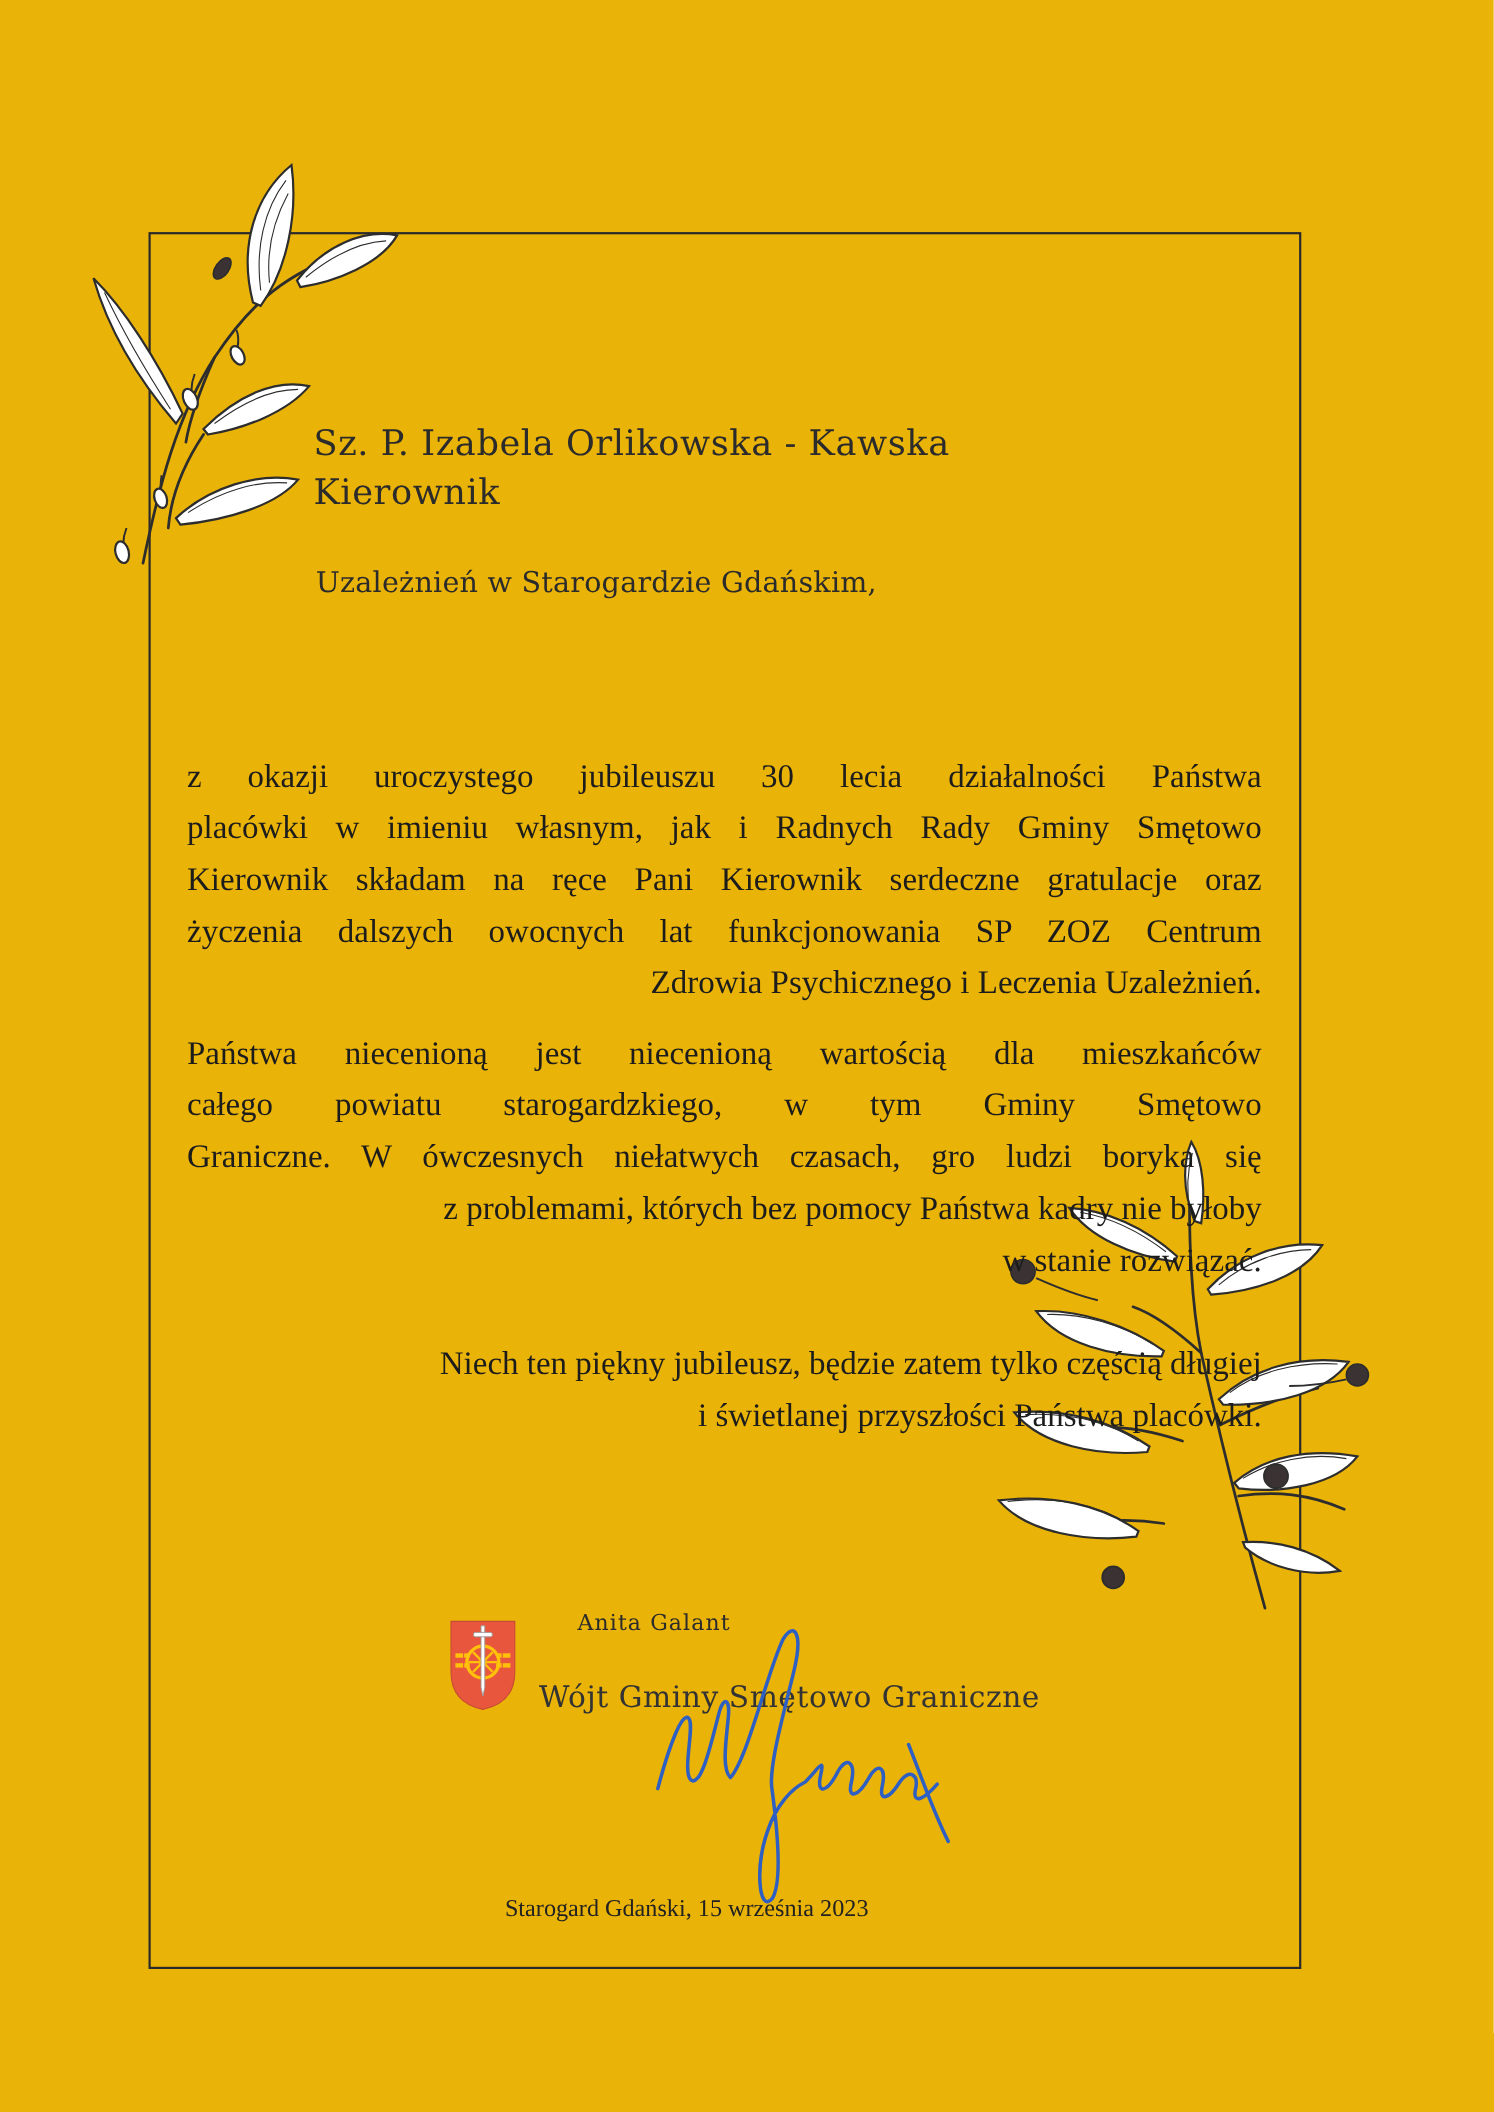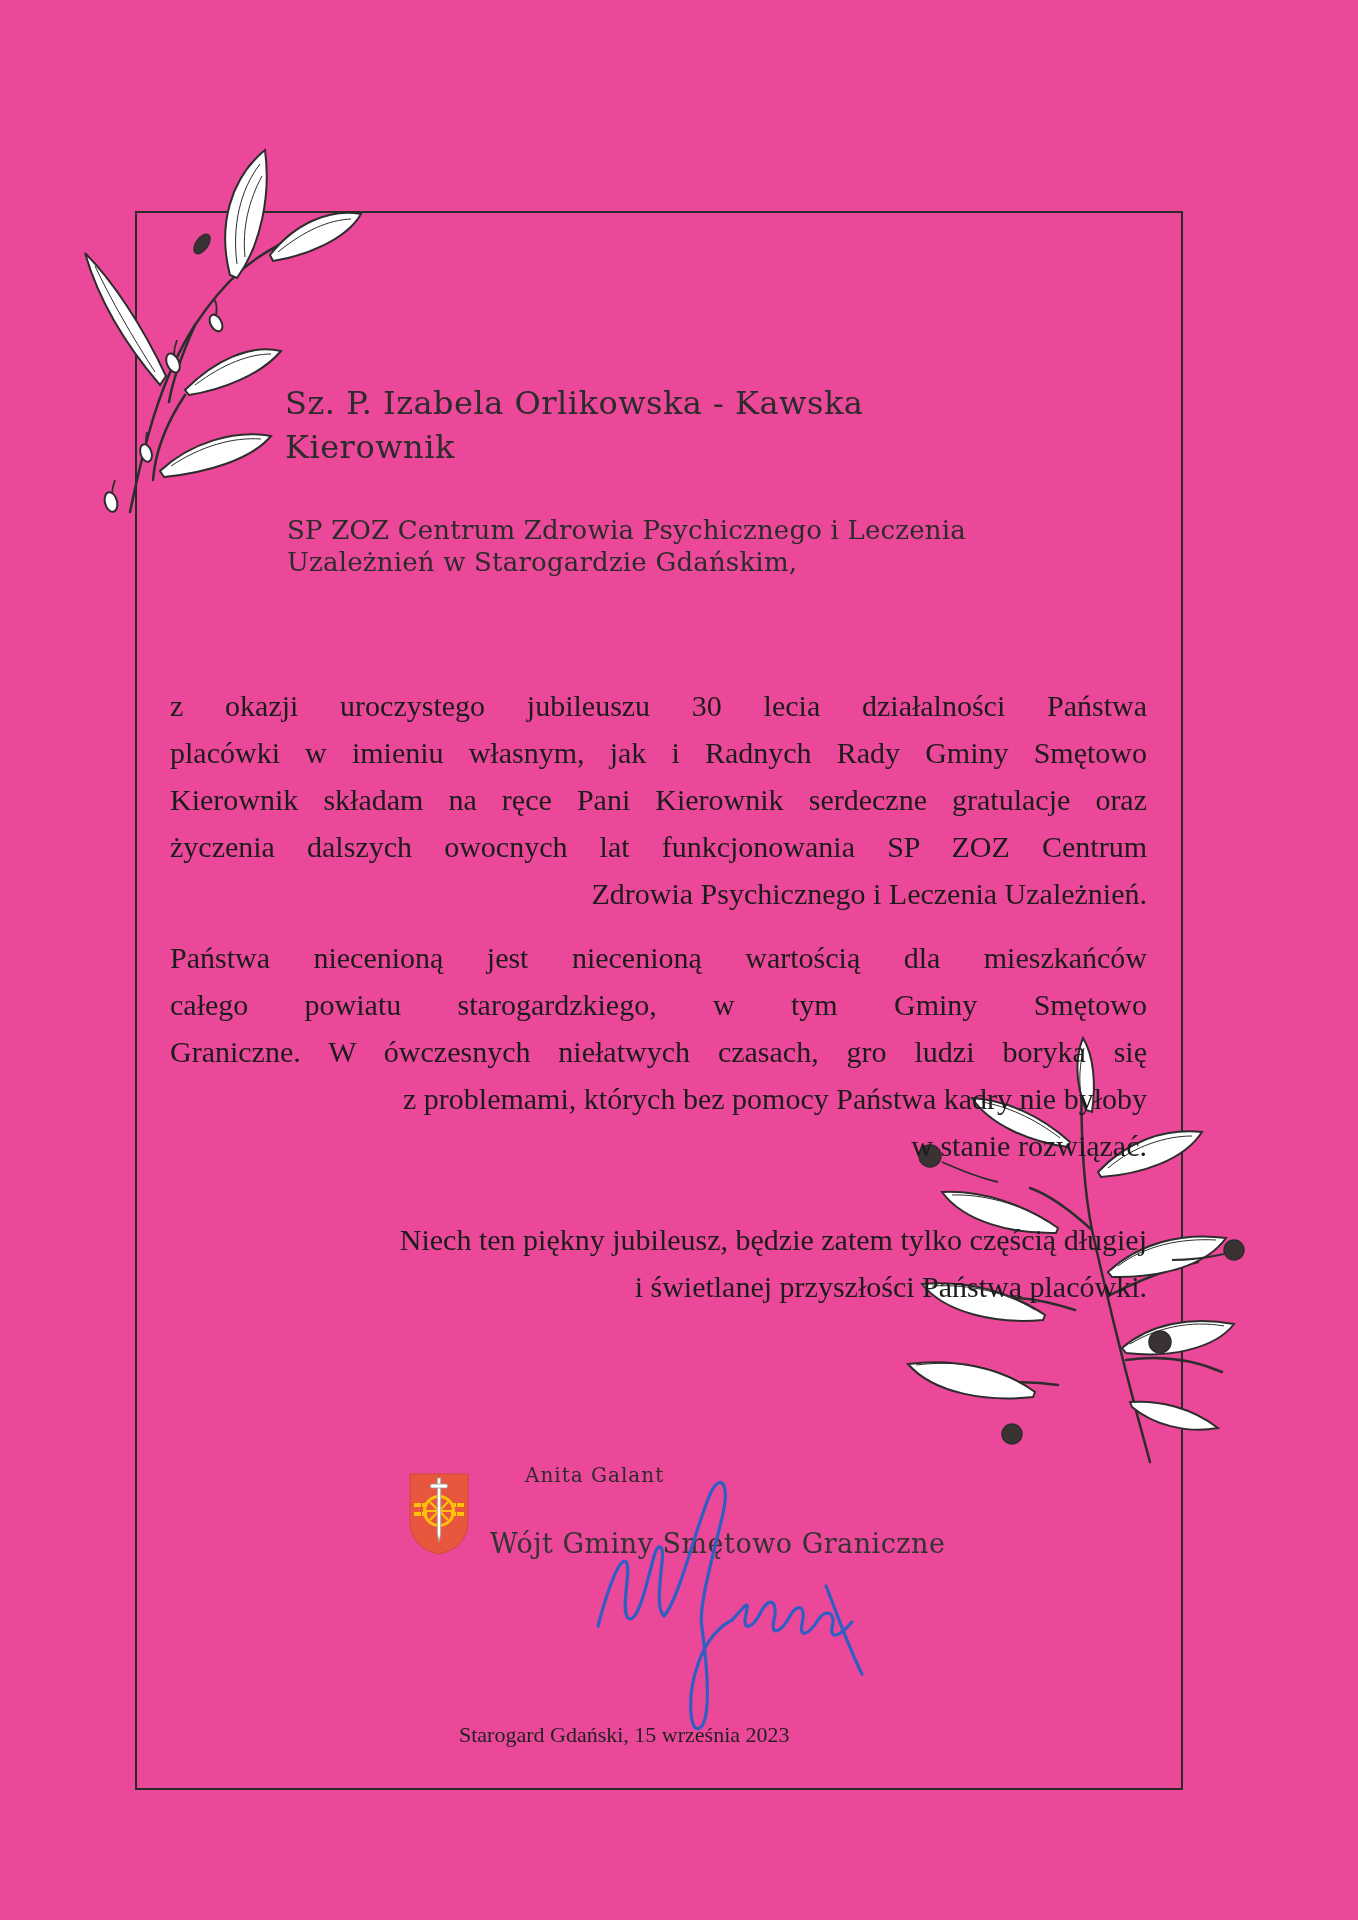--- a/index.html
+++ b/index.html
@@ -1,16 +1,16 @@
 <!DOCTYPE html>
 <html><head>
 <meta charset="utf-8">
 <style>
   html,body{margin:0;padding:0;background:#ffffff;}
-  .page{position:relative;width:1358px;height:1920px;background:#ec4899;overflow:hidden;
+  .page{position:relative;width:1358px;height:1920px;background:#eab308;overflow:hidden;
         font-family:"Liberation Serif", serif;color:#1f1f1f;}
   .frame{position:absolute;left:135px;top:211px;width:1048px;height:1579px;
          border:2px solid #2a2a2a;box-sizing:border-box;}
   svg{position:absolute;}
   .plant-tl{left:65px;top:140px;}
   .plant-br{left:830px;top:1010px;}
   .recipient{position:absolute;left:285px;top:381px;
              font-family:"DejaVu Serif", serif;font-size:32px;line-height:44px;
              letter-spacing:0.5px;color:#2b2b2b;white-space:nowrap;}
   .org{position:absolute;left:287px;top:514px;
@@ -118,21 +118,20 @@
       <path d="M394 244 C376 248 358 250 342 250"></path>
     </g>
   </svg>
 
   <div class="recipient">
     <div>Sz. P. Izabela Orlikowska - Kawska</div>
     <div>Kierownik</div>
   </div>
 
   <div class="org">
-    <div>SP ZOZ Centrum Zdrowia Psychicznego i Leczenia</div>
     <div>Uzależnień w Starogardzie Gdańskim,</div>
   </div>
 
   <div class="body-text">
       <div class="para">
         <div class="line j">z okazji uroczystego jubileuszu 30 lecia działalności Państwa</div>
         <div class="line j">placówki w imieniu własnym, jak i Radnych Rady Gminy Smętowo</div>
         <div class="line j">Kierownik składam na ręce Pani Kierownik serdeczne gratulacje oraz</div>
         <div class="line j">życzenia dalszych owocnych lat funkcjonowania SP ZOZ Centrum</div>
         <div class="line">Zdrowia Psychicznego i Leczenia Uzależnień.</div>

